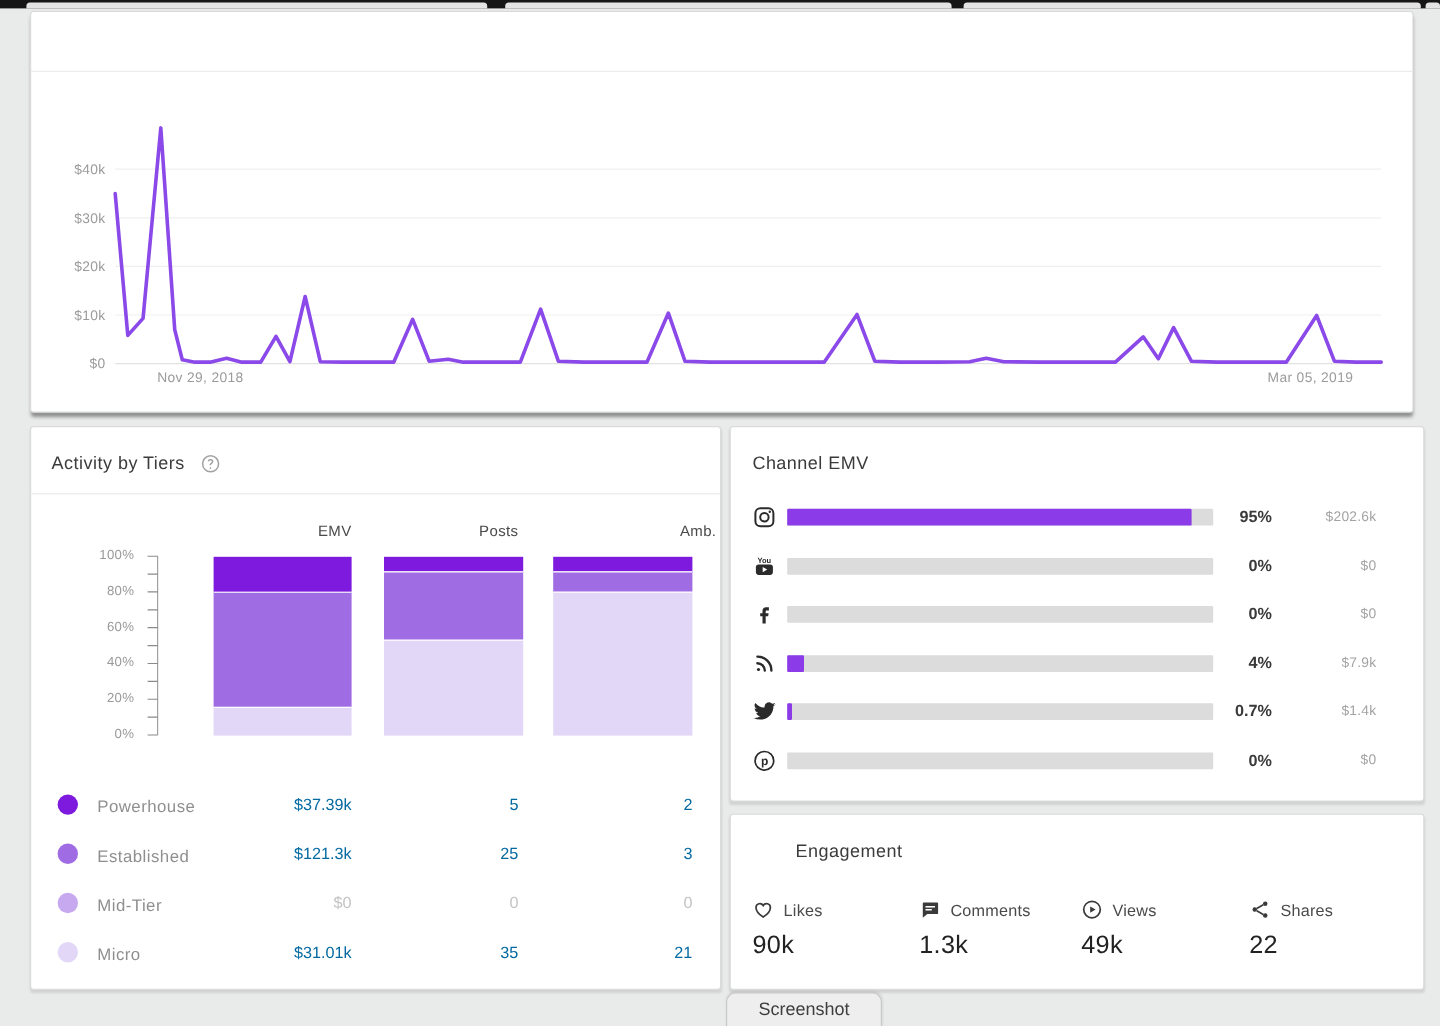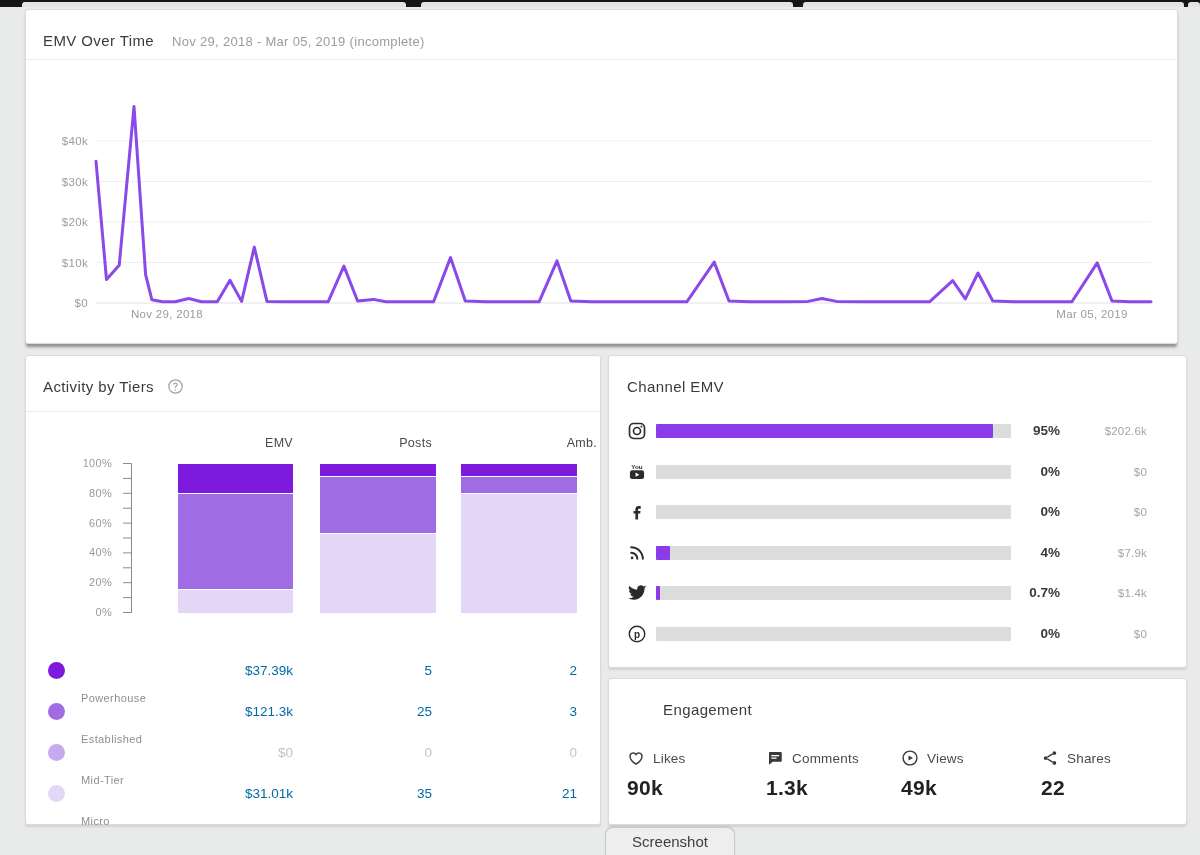--- a/index.html
+++ b/index.html
@@ -27,21 +27,21 @@
   #act-help{width:17px;height:17px;margin-left:13px;color:#a2a2a2;cursor:pointer;}
   #act-help svg{width:17px;height:17px;display:block;}
   #act-divider{top:55px;}
   .col-h{position:absolute;top:80px;width:100px;text-align:right;font-size:12.5px;color:#4a4a4a;letter-spacing:.3px;}
   .ytick{position:absolute;left:40px;width:46px;text-align:right;font-size:11px;color:#9a9a9a;letter-spacing:.3px;}
   #tier-axis{position:absolute;left:92px;top:107px;}
   .tier-col{position:absolute;top:108px;height:149px;}
   .tier-seg{position:absolute;left:0;width:100%;}
   .legend-row{position:absolute;left:0;right:0;height:20px;}
   .legend-dot{position:absolute;left:22px;top:1px;width:17px;height:17px;border-radius:50%;}
-  .legend-name{position:absolute;left:55px;top:3px;font-size:11px;color:#8f8f8f;letter-spacing:.4px;margin-top:28px;}
+  .legend-name{position:absolute;left:55px;top:3px;font-size:14px;color:#8f8f8f;letter-spacing:.4px;}
   .legend-val{position:absolute;top:2px;width:100px;text-align:right;font-size:13.5px;color:#0369a1;}
   .legend-row.muted .legend-val{color:#c3c3c3;}
 
   
   #card-channel{left:608px;top:355px;width:577px;height:311px;}
   #ch-head{position:absolute;left:18px;top:22px;}
   .ch-row{position:absolute;left:0;right:0;height:40px;}
   .ch-icon{position:absolute;left:18px;top:10px;width:20px;height:20px;color:#2b2b2b;}
   .ch-icon svg{width:20px;height:20px;display:block;}
   .ch-track{position:absolute;left:47px;top:13px;width:355px;height:14px;background:#dcdcdc;border-radius:1px;}
@@ -49,45 +49,41 @@
   .ch-pct{position:absolute;right:126px;top:12px;font-size:13.5px;font-weight:bold;color:#3a3a3a;}
   .ch-val{position:absolute;right:39px;top:14px;font-size:11.5px;color:#a3a3a3;letter-spacing:.2px;}
 
   
   #card-engagement{left:608px;top:678px;width:577px;height:145px;}
   #eng-head{position:absolute;left:18px;top:22px;margin-left:36px;}
   .metric{position:absolute;top:70px;}
   .metric-label{display:flex;align-items:center;font-size:13.5px;color:#4a4a4a;letter-spacing:.2px;}
   .metric-label .micon{width:18px;height:18px;margin-right:8px;color:#3a3a3a;}
   .metric-label .micon svg{width:18px;height:18px;display:block;}
-  .metric-value{margin-top:9px;font-size:21px;font-weight:bold;color:#222222;letter-spacing:.3px;}
+  .metric-value{margin-top:9px;font-size:21px;font-weight:normal;color:#222222;letter-spacing:.3px;}
 
   
   #screenshot-tab{position:absolute;left:605px;top:827px;width:128px;height:28px;background:#eeeeee;
         border:1px solid #c9c9c9;border-bottom:none;border-radius:8px 8px 0 0;
         font-size:15px;color:#3e3e3e;text-align:center;line-height:27px;cursor:pointer;
         box-shadow:0 -1px 2px rgba(0,0,0,.08);}
 </style>
 </head>
 <body>
 
 <div class="page">
 
   <div class="top-strip">
     <div class="strip-seg" style="left:22px;width:384px;"></div>
     <div class="strip-seg" style="left:421px;width:372px;"></div>
     <div class="strip-seg" style="left:803px;width:381px;"></div>
     <div class="strip-seg" style="left:1188px;width:12px;"></div>
   </div>
 
   <div class="card" id="card-emv">
-    <div id="emv-head">
-      <span class="card-title">EMV Over Time</span>
-      <span id="emv-sub">Nov 29, 2018 - Mar 05, 2019 (incomplete)</span>
-    </div>
     <div class="divider" id="emv-divider"></div>
     <svg id="emv-svg" width="1149" height="282" viewBox="0 0 1149 282">
         <line x1="70" x2="1125" y1="243.0" y2="243.0" stroke="#e2e2e2" stroke-width="1"></line>
         <text x="62" y="247.0" text-anchor="end">$0</text>
         <line x1="70" x2="1125" y1="202.5" y2="202.5" stroke="#efefef" stroke-width="1"></line>
         <text x="62" y="206.5" text-anchor="end">$10k</text>
         <line x1="70" x2="1125" y1="162.0" y2="162.0" stroke="#efefef" stroke-width="1"></line>
         <text x="62" y="166.0" text-anchor="end">$20k</text>
         <line x1="70" x2="1125" y1="121.5" y2="121.5" stroke="#efefef" stroke-width="1"></line>
         <text x="62" y="125.5" text-anchor="end">$30k</text>

